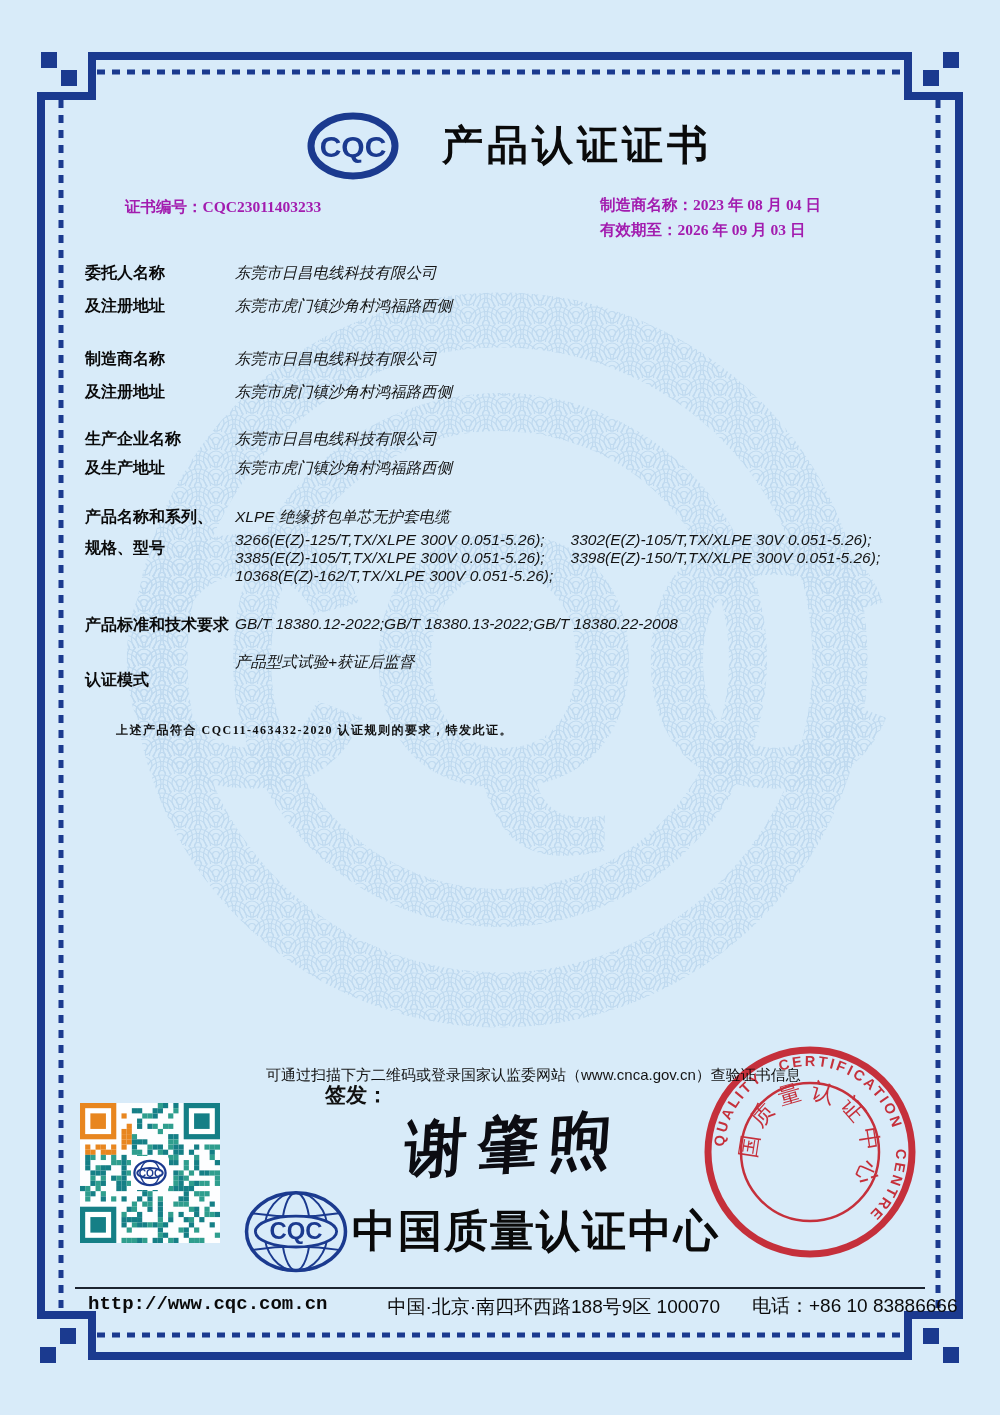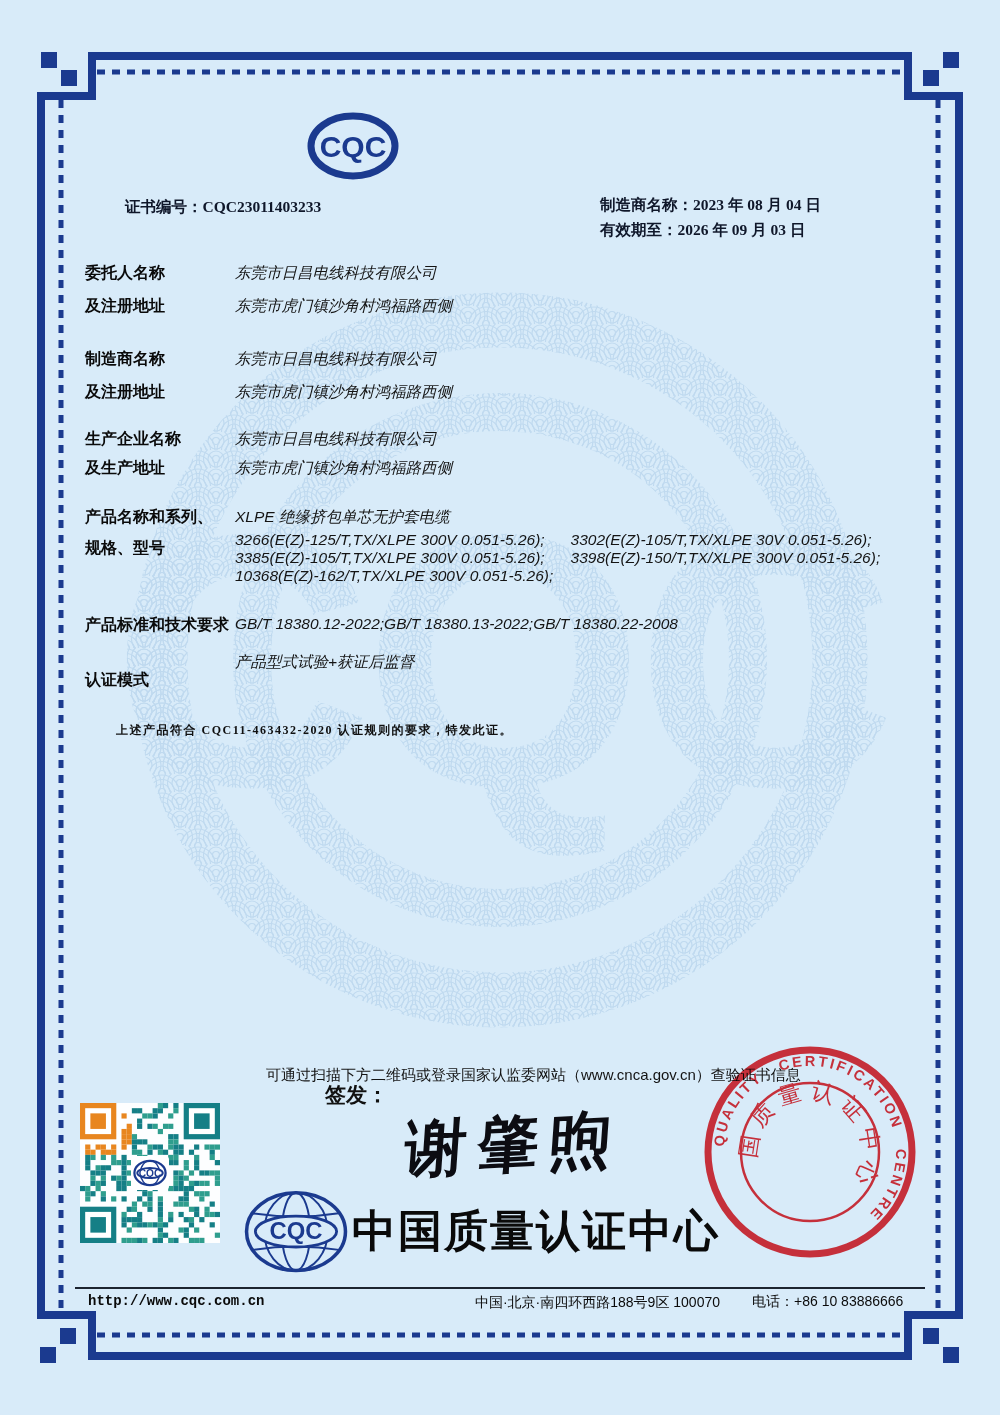--- a/index.html
+++ b/index.html
@@ -3,34 +3,34 @@
 <meta charset="utf-8">
 <style>
   html,body{margin:0;padding:0;background:#eef4fa;}
   .page{position:relative;width:1000px;height:1415px;background:#d8ebf9;overflow:hidden;
         font-family:"Liberation Sans",sans-serif;color:#111;}
   .abs{position:absolute;}
   svg{display:block;}
   
   .title{font-size:41px;font-weight:bold;letter-spacing:4px;color:#0a0a0a;}
   .kai{font-family:"Liberation Serif","DejaVu Serif",serif;}
-  .meta-line{font-size:15.5px;font-weight:bold;color:#0f172a;white-space:nowrap;}
+  .meta-line{font-size:15.5px;font-weight:bold;color:#a21caf;white-space:nowrap;}
   
   .flabel{font-size:16px;font-weight:bold;color:#0a0a0a;white-space:nowrap;}
   .fvalue{font-size:15.5px;color:#141414;white-space:nowrap;font-style:italic;}
   .models span{display:inline-block;}
   .models .gap{margin-left:26px;}
   .statement{font-size:12px;letter-spacing:1.5px;font-weight:bold;color:#101010;white-space:nowrap;margin-left:31px;}
   .verify{font-size:15px;color:#131313;white-space:nowrap;}
   .sign-label{font-size:21px;font-weight:bold;}
   .signature{font-size:62px;font-weight:bold;letter-spacing:10px;color:#0c0c12;
              transform:rotate(-3deg) skewX(-7deg);transform-origin:left bottom;white-space:nowrap;}
   .org-name{font-size:44px;font-weight:600;letter-spacing:2px;color:#0a0a0a;white-space:nowrap;}
   .footer-rule{height:2px;background:#1c2430;}
-  .footer-txt{font-size:14px;white-space:nowrap;color:#0a0a0a;}
+  .footer-txt{font-size:19px;white-space:nowrap;color:#0a0a0a;}
   .mono{font-family:"Liberation Mono","DejaVu Sans Mono",monospace;font-weight:bold;}
   .qr-box{background:#fdfeff;}
   .qr-center{display:flex;align-items:center;justify-content:center;background:#fff;border-radius:4px;}
 </style>
 </head>
 <body>
 
 <div class="page">
 
   <svg class="abs" style="left:0;top:0" width="1000" height="1415" viewBox="0 0 1000 1415" aria-hidden="true">
@@ -76,20 +76,21 @@
         <rect x="40" y="1347" width="16" height="16"></rect>
       <rect x="923" y="1328" width="16" height="16"></rect>
         <rect x="943" y="1347" width="16" height="16"></rect>
     </g>
   </svg>
 
   <svg class="abs" style="left:306px;top:110px" width="94" height="72" viewBox="0 0 94 72">
     <ellipse cx="47" cy="36" rx="42" ry="30" fill="none" stroke="#1b3a8f" stroke-width="7"></ellipse>
     <text x="47" y="47" text-anchor="middle" font-family="Liberation Sans, sans-serif" font-size="30" font-weight="bold" fill="#1b3a8f">CQC</text>
   </svg>
+  <div class="abs title" style="left:442px;top:118px">产品认证证书</div>
 
   <div class="abs meta-line kai" style="left:125px;top:197px">
     <span>证书编号：</span><span>CQC23011403233</span>
   </div>
   <div class="abs meta-line kai" style="left:600px;top:195px">
     <span>制造商名称：</span><span>2023 年 08 月 04 日</span>
   </div>
   <div class="abs meta-line kai" style="left:600px;top:220px">
     <span>有效期至：</span><span>2026 年 09 月 03 日</span>
   </div>

